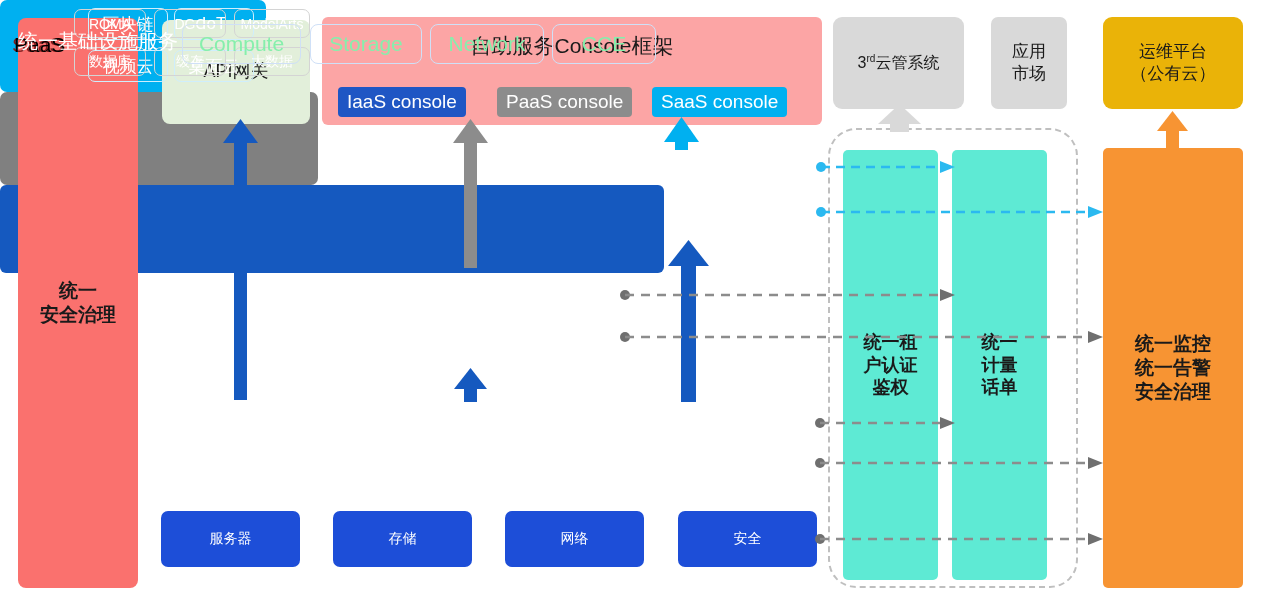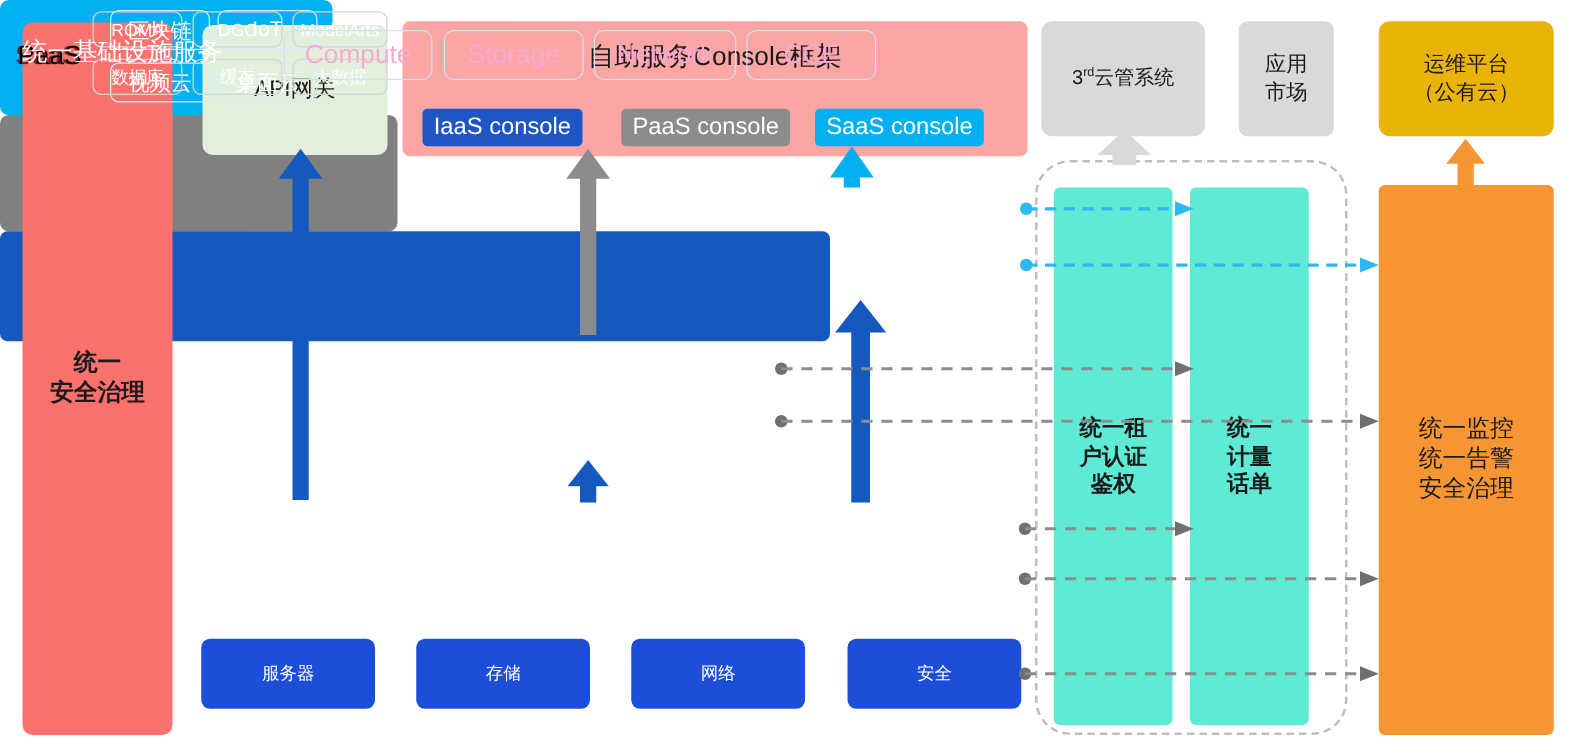--- a/index.html
+++ b/index.html
@@ -94,21 +94,21 @@
   #ops-platform {
     left: 1103px; top: 17px; width: 140px; height: 92px;
     background: #eab308; border-radius: 9px;
     color: #1a1a1a; font-size: 17px;
   }
 
   
   #ops-panel {
     left: 1103px; top: 148px; width: 140px; height: 440px;
     background: #f79433; border-radius: 5px;
-    color: #1a1a1a; font-size: 19px; font-weight: 400;
+    color: #1a1a1a; font-size: 19px; font-weight: 700;
   }
 
   
   #saas-box {
     left: 552px; top: 147px; width: 266px; height: 92px;
     background: #00b0f0; border-radius: 7px;
     display: block;
   }
   #saas-box .layer-label {
     position: absolute; left: 12px; top: 33px;
@@ -159,21 +159,21 @@
     display: block;
   }
   #infra-bar .infra-label {
     position: absolute; left: 18px; top: 28px;
     color: #ffffff; font-size: 20px;
   }
   .infra-chip {
     position: absolute; top: 24px; height: 38px;
     border: 1.6px solid #cfe0f7; border-radius: 8px;
     display: flex; align-items: center; justify-content: center;
-    color: #f9a8d4; font-size: 21px; margin-left: 45px;
+    color: #86efac; font-size: 21px;
   }
   #infra-chip-0 { left: 182px; width: 117px; }
   #infra-chip-1 { left: 310px; width: 110px; }
   #infra-chip-2 { left: 430px; width: 112px; }
   #infra-chip-3 { left: 552px; width: 102px; }
 
   
   .bottom-box {
     position: absolute;
     top: 511px; height: 56px;

